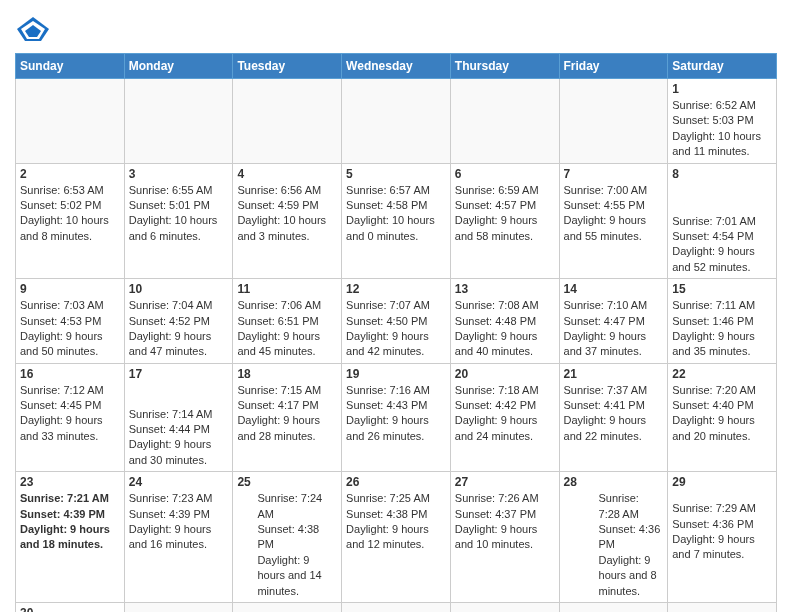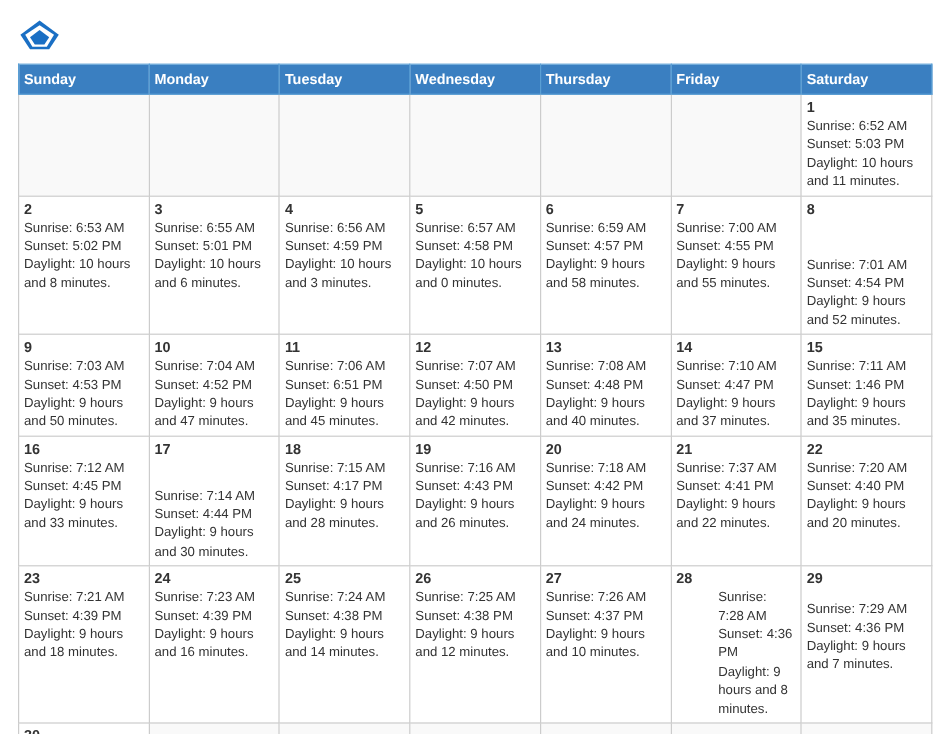--- a/index.html
+++ b/index.html
@@ -270,33 +270,33 @@
           <td>
             <span class="day-number">22</span>
             <div class="day-info" style="white-space: pre-line;">Sunrise: 7:20 AM
 Sunset: 4:40 PM
 Daylight: 9 hours and 20 minutes.</div>
           </td>
         </tr>
         <tr>
           <td>
             <span class="day-number">23</span>
-            <div class="day-info" style="white-space: pre-line;">Sunrise: 7:21 AM
+            <div class="day-info" style="white-space: pre-line; font-weight: bold;">Sunrise: 7:21 AM
 Sunset: 4:39 PM
 Daylight: 9 hours and 18 minutes.</div>
           </td>
           <td>
             <span class="day-number">24</span>
             <div class="day-info" style="white-space: pre-line;">Sunrise: 7:23 AM
 Sunset: 4:39 PM
 Daylight: 9 hours and 16 minutes.</div>
           </td>
           <td>
             <span class="day-number">25</span>
-            <div class="day-info" style="white-space: pre-line;">Sunrise: 7:24 AM
+            <div class="day-info" style="white-space: pre-line; margin-left: 20px;">Sunrise: 7:24 AM
 Sunset: 4:38 PM
 Daylight: 9 hours and 14 minutes.</div>
           </td>
           <td>
             <span class="day-number">26</span>
             <div class="day-info" style="white-space: pre-line;">Sunrise: 7:25 AM
 Sunset: 4:38 PM
 Daylight: 9 hours and 12 minutes.</div>
           </td>
           <td>

